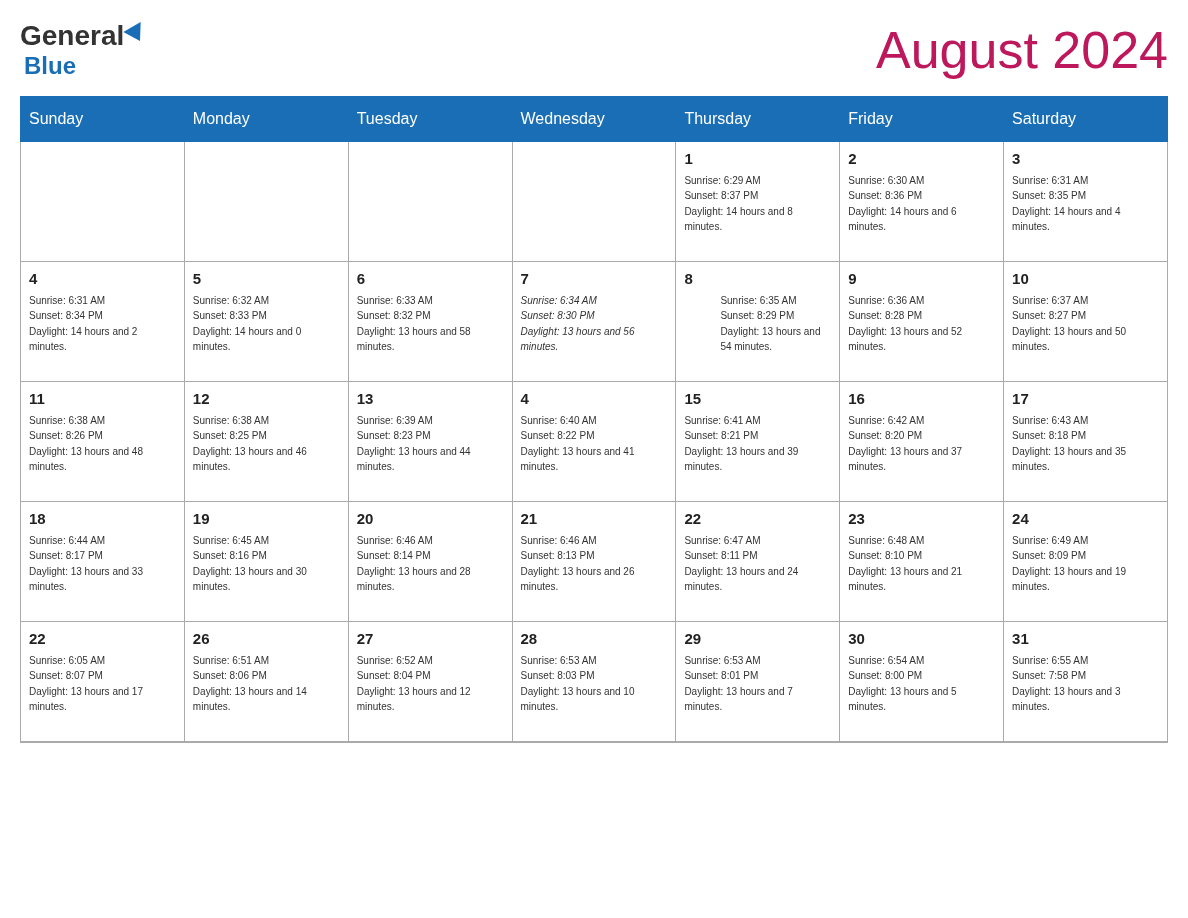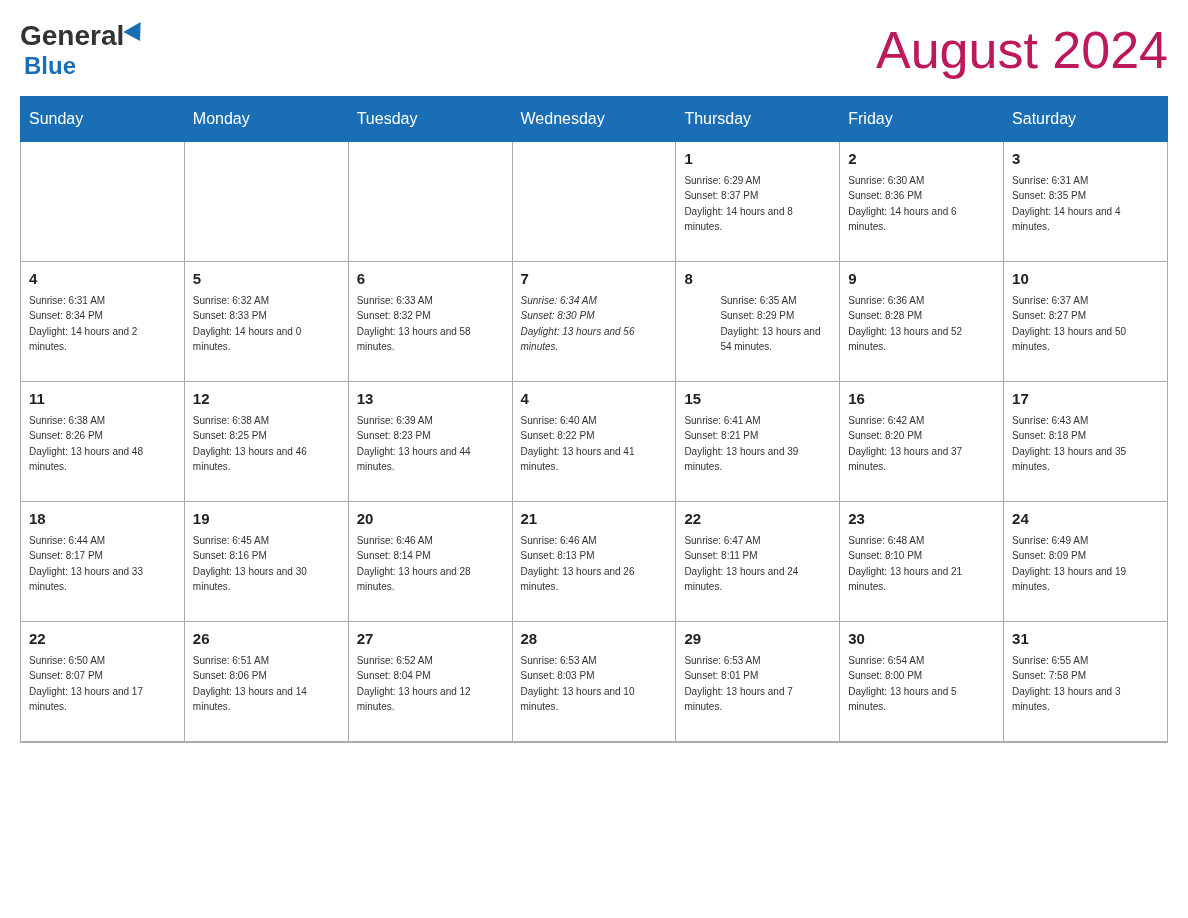--- a/index.html
+++ b/index.html
@@ -285,21 +285,21 @@
         <td>
           <span class="day-num">24</span>
           <div class="day-info" style="white-space: pre-line;">Sunrise: 6:49 AM
 Sunset: 8:09 PM
 Daylight: 13 hours and 19 minutes.</div>
         </td>
       </tr>
       <tr>
         <td>
           <span class="day-num">22</span>
-          <div class="day-info" style="white-space: pre-line;">Sunrise: 6:50 AM
+          <div class="day-info" style="white-space: pre-line;">Sunrise: 6:05 AM
 Sunset: 8:07 PM
 Daylight: 13 hours and 17 minutes.</div>
         </td>
         <td>
           <span class="day-num">26</span>
           <div class="day-info" style="white-space: pre-line;">Sunrise: 6:51 AM
 Sunset: 8:06 PM
 Daylight: 13 hours and 14 minutes.</div>
         </td>
         <td>

